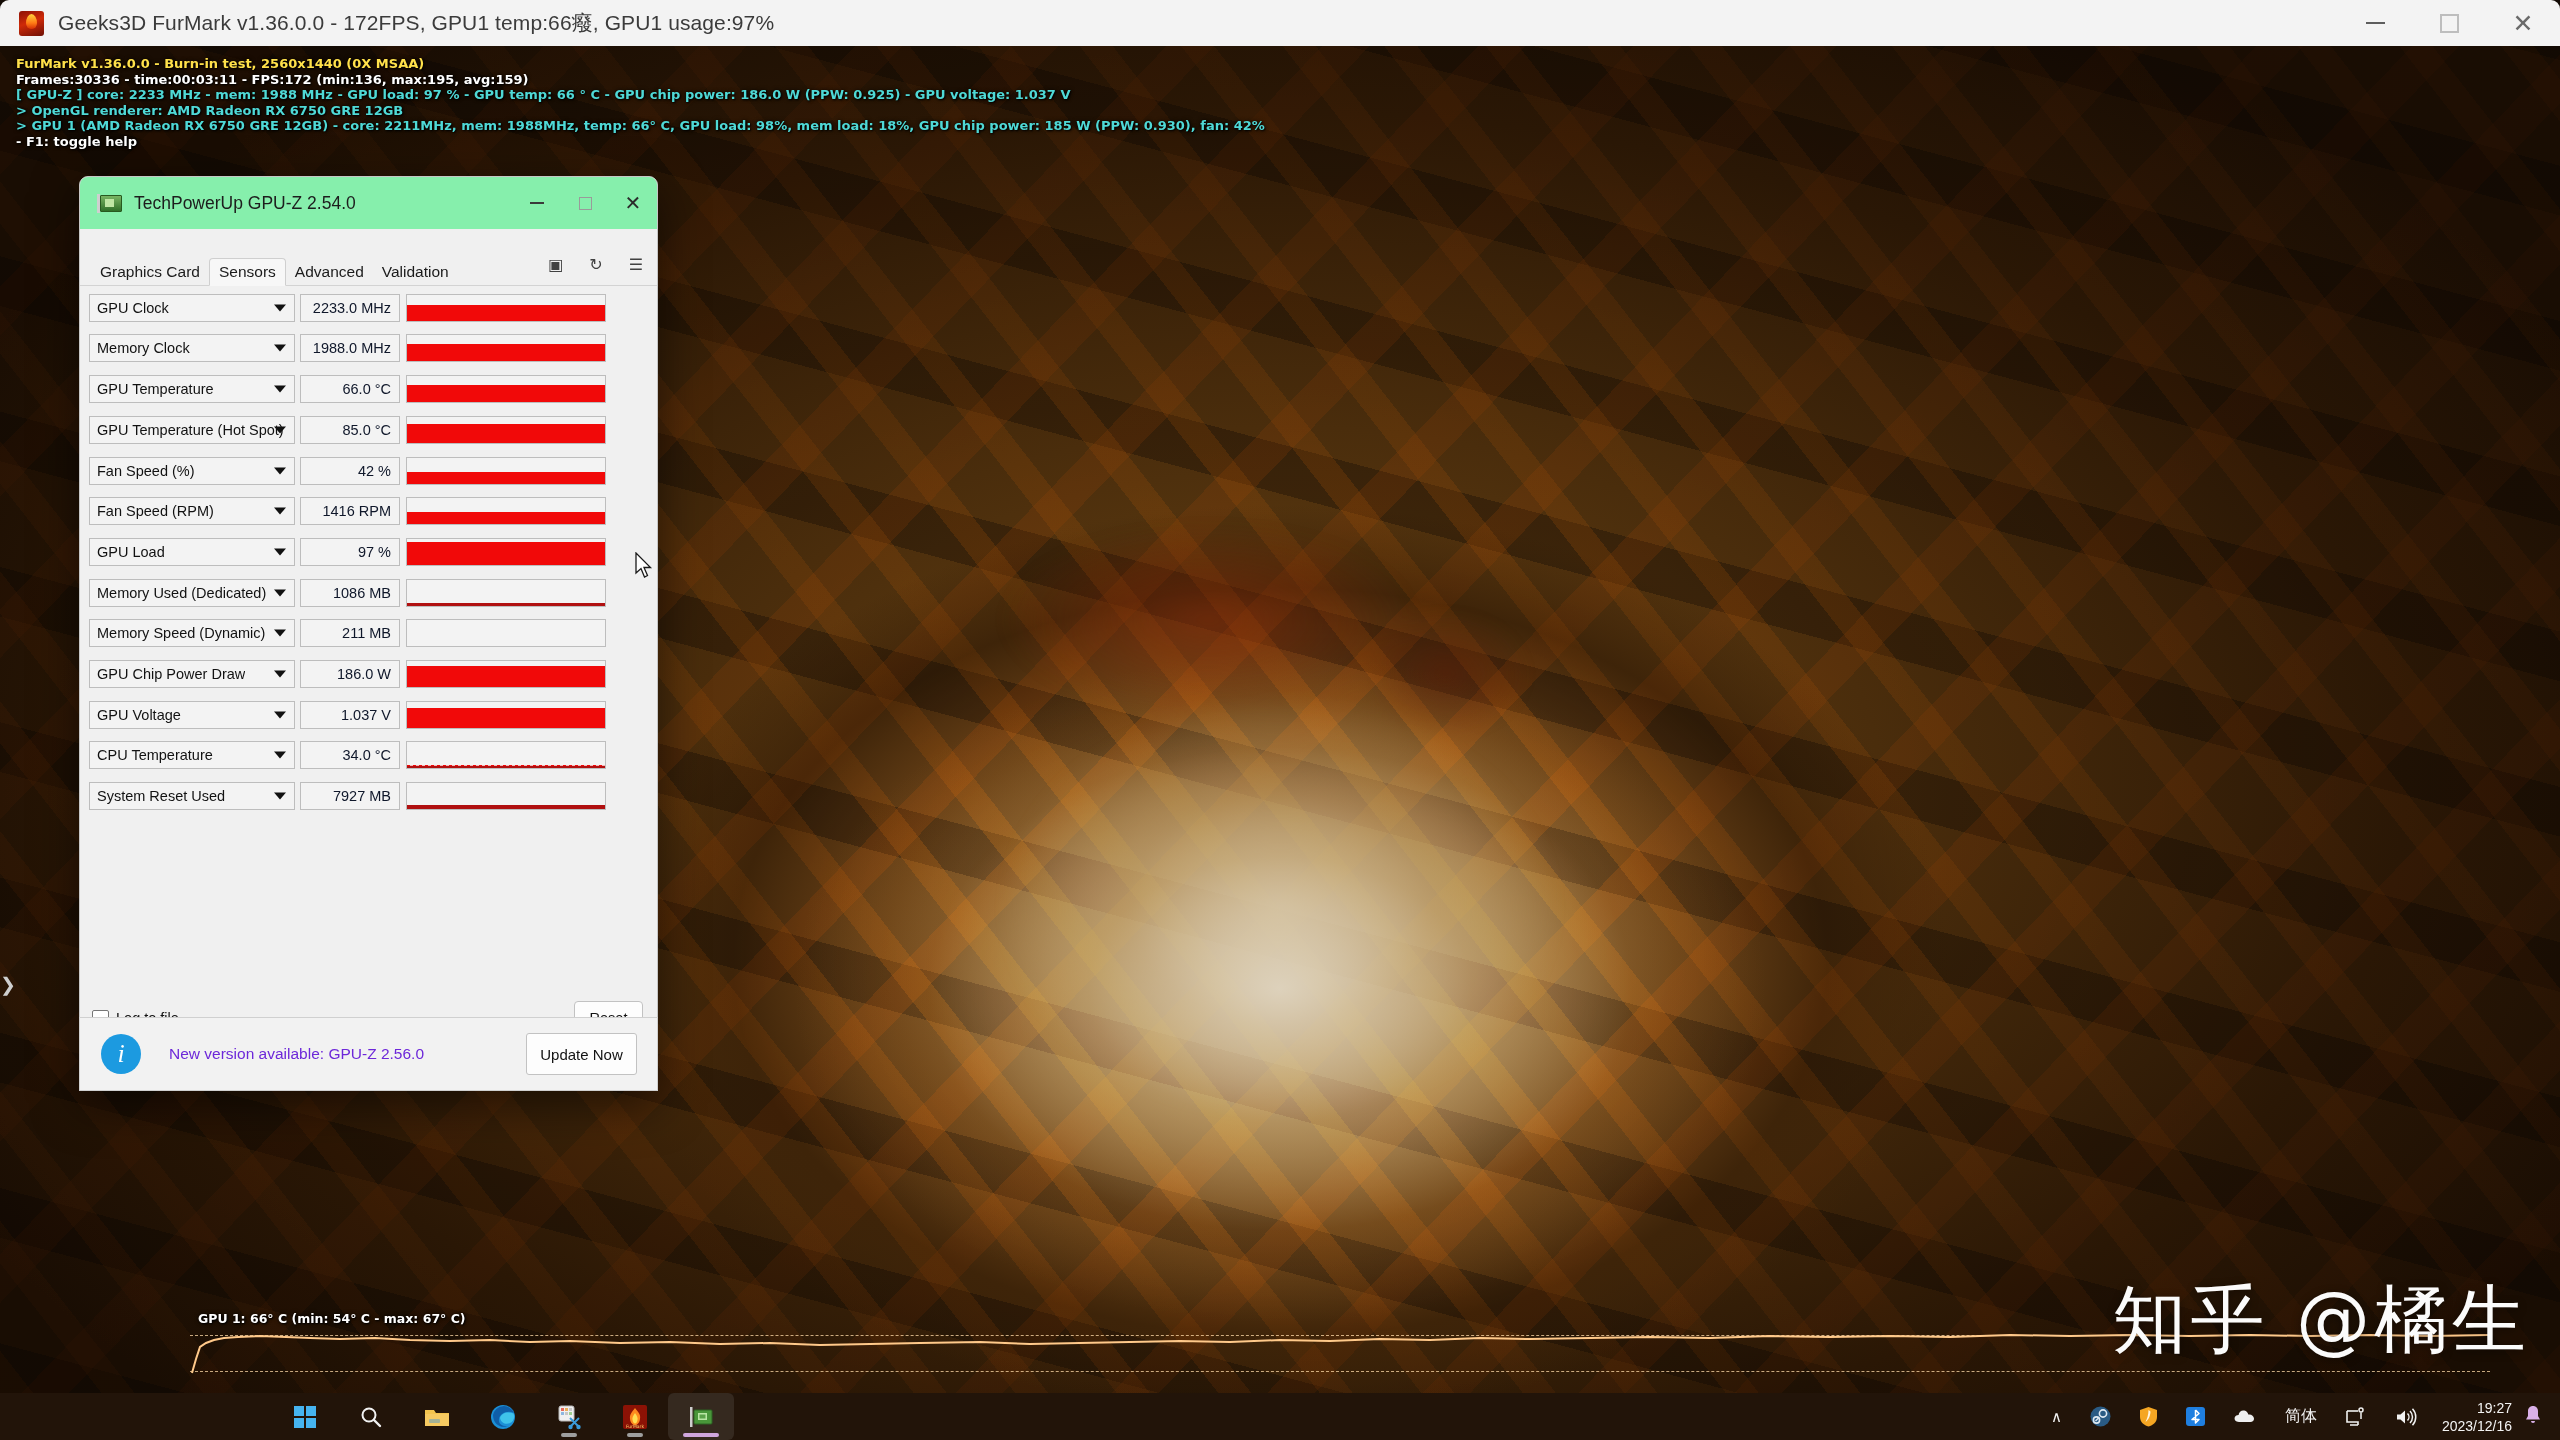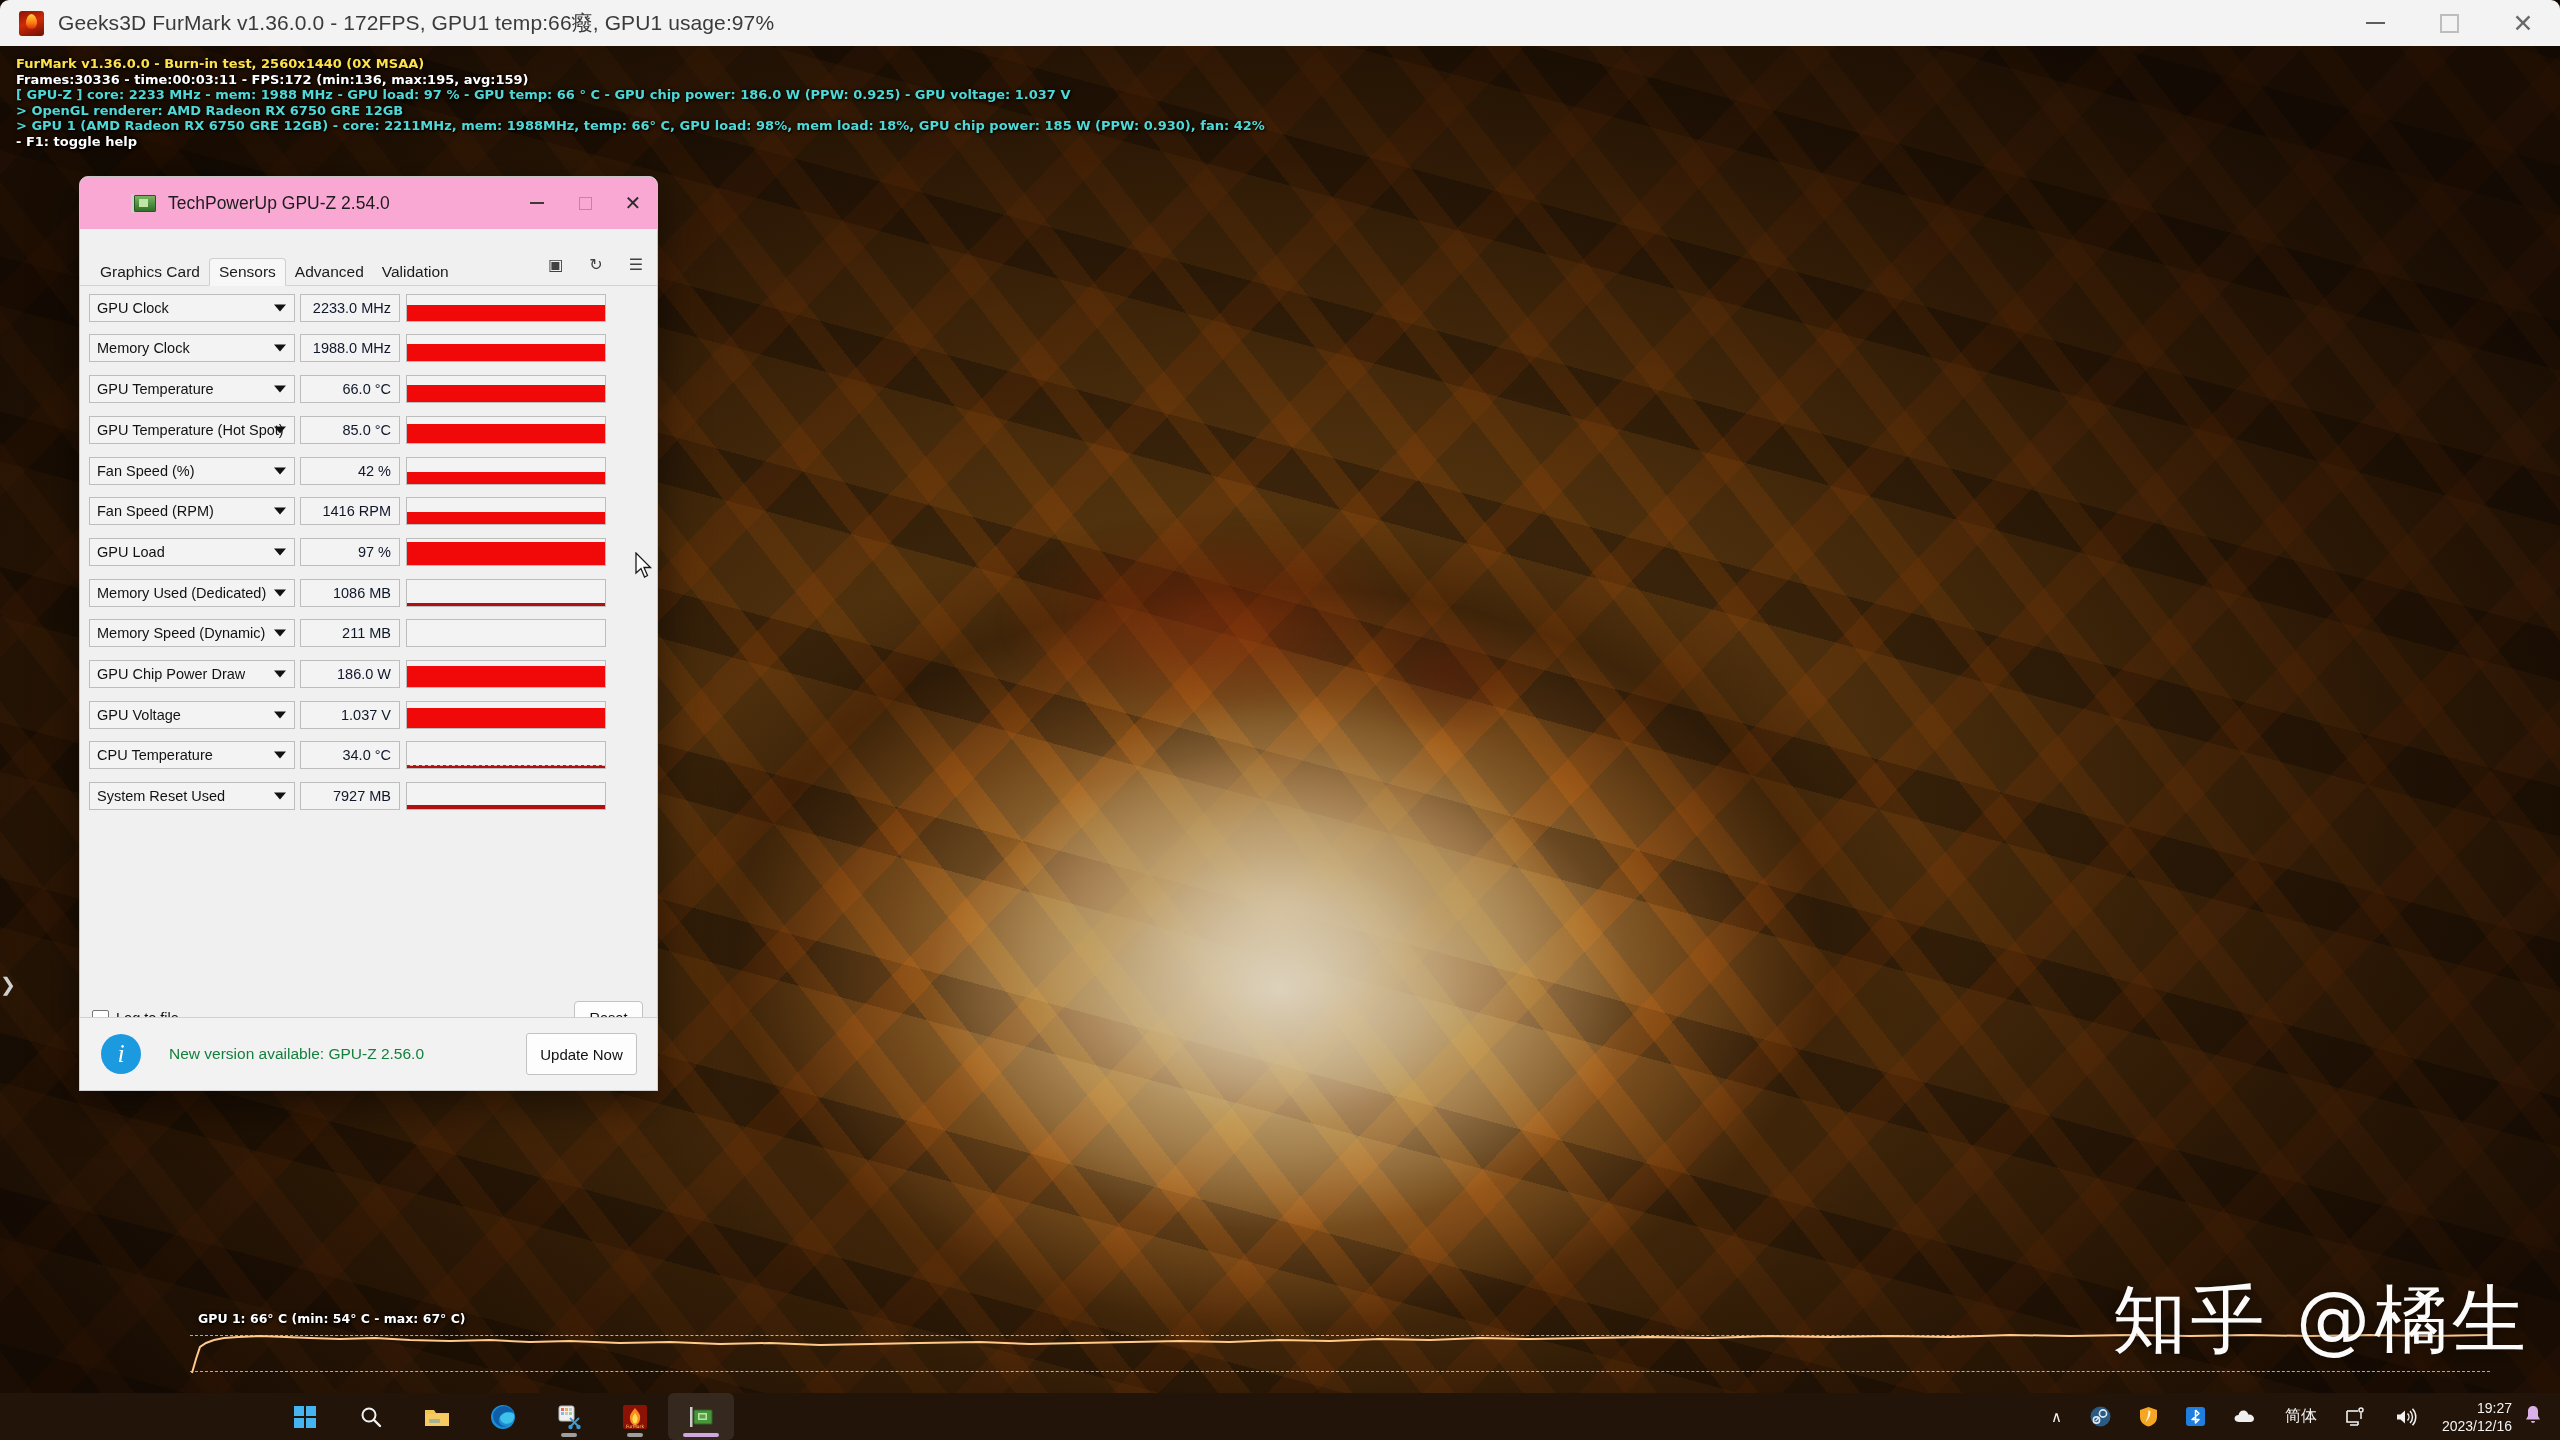--- a/index.html
+++ b/index.html
@@ -74,21 +74,21 @@
   #fm-watermark{position:absolute;right:30px;bottom:22px;z-index:6;
     font-family:"DejaVu Sans",sans-serif;font-size:74px;color:#fbfbfb;letter-spacing:4px;
     text-shadow:0 2px 10px rgba(0,0,0,.45);white-space:nowrap;}
   #left-edge-arrow{position:absolute;left:0;top:975px;z-index:6;color:#cfcfcf;font-size:19px;
     font-family:"DejaVu Sans",sans-serif;line-height:1;}
 
   
   #gpuz-window{position:absolute;left:79px;top:176px;width:577px;height:913px;z-index:20;
     background:#f0f0f0;border:1px solid #c6c6c6;border-radius:9px;
     box-shadow:0 14px 46px rgba(0,0,0,.55);overflow:hidden;}
-  #gpuz-titlebar{height:52px;background:#f9a8d4;display:flex;align-items:center;position:relative;padding-left:34px;}
+  #gpuz-titlebar{height:52px;background:#86efac;display:flex;align-items:center;position:relative;}
   #gpuz-app-icon{width:20px;height:15px;margin-left:20px;border-radius:1px;
     background:linear-gradient(180deg,#79b463,#2f6f28);position:relative;flex:none;
     border:1px solid #27591f;}
   #gpuz-app-icon::before{content:"";position:absolute;left:4px;top:3px;width:9px;height:8px;background:#bfe6a4;}
   #gpuz-app-icon::after{content:"";position:absolute;left:-4px;top:-2px;width:3px;height:19px;background:#cfcfcf;}
   #gpuz-title{margin-left:12px;font-size:17.5px;color:#1d1d1d;white-space:nowrap;}
   #gpuz-ctls{position:absolute;right:0;top:0;display:flex;height:52px;}
   .gz-ctl{width:48px;height:52px;display:flex;align-items:center;justify-content:center;color:#3a3a3a;}
   #gz-min-g{width:14px;height:1.5px;background:#3a3a3a;}
   #gz-max-g{width:11px;height:11px;border:1.5px solid #9a9a9a;}
@@ -134,21 +134,21 @@
     border-right:1.6px solid #4a4a4a;border-bottom:1.6px solid #4a4a4a;transform:rotate(45deg);}
   #close-btn{position:absolute;right:14px;width:110px;height:32px;background:#fdfdfd;
     border:1px solid #4a90d9;border-radius:4px;font-size:14.5px;color:#121212;
     display:flex;align-items:center;justify-content:center;}
 
   #update-bar{position:absolute;left:79px;top:1017px;width:577px;height:72px;z-index:21;
     background:#f2f2f2;border:1px solid #d0d0d0;display:flex;align-items:center;}
   #update-icon{width:40px;height:40px;border-radius:50%;background:#1c9ae0;margin-left:21px;flex:none;
     display:flex;align-items:center;justify-content:center;color:#fff;font-size:26px;
     font-family:"Liberation Serif",serif;font-style:italic;line-height:1;}
-  #update-text{font-size:15.5px;color:#15803d;margin-left:28px;white-space:nowrap;}
+  #update-text{font-size:15.5px;color:#6d28d9;margin-left:28px;white-space:nowrap;}
   #update-btn{position:absolute;right:20px;width:109px;height:40px;background:#fdfdfd;
     border:1px solid #c2c2c2;border-radius:3px;font-size:15px;color:#121212;
     display:flex;align-items:center;justify-content:center;}
 
   #gpuz-cursor{position:absolute;left:554px;top:375px;z-index:30;width:20px;height:28px;}
 
   
   #taskbar{position:absolute;left:0;bottom:0;width:2560px;height:47px;background:#221409;
     display:flex;align-items:center;z-index:40;}
   #tb-left{position:absolute;left:0;width:100%;display:flex;justify-content:center;}

